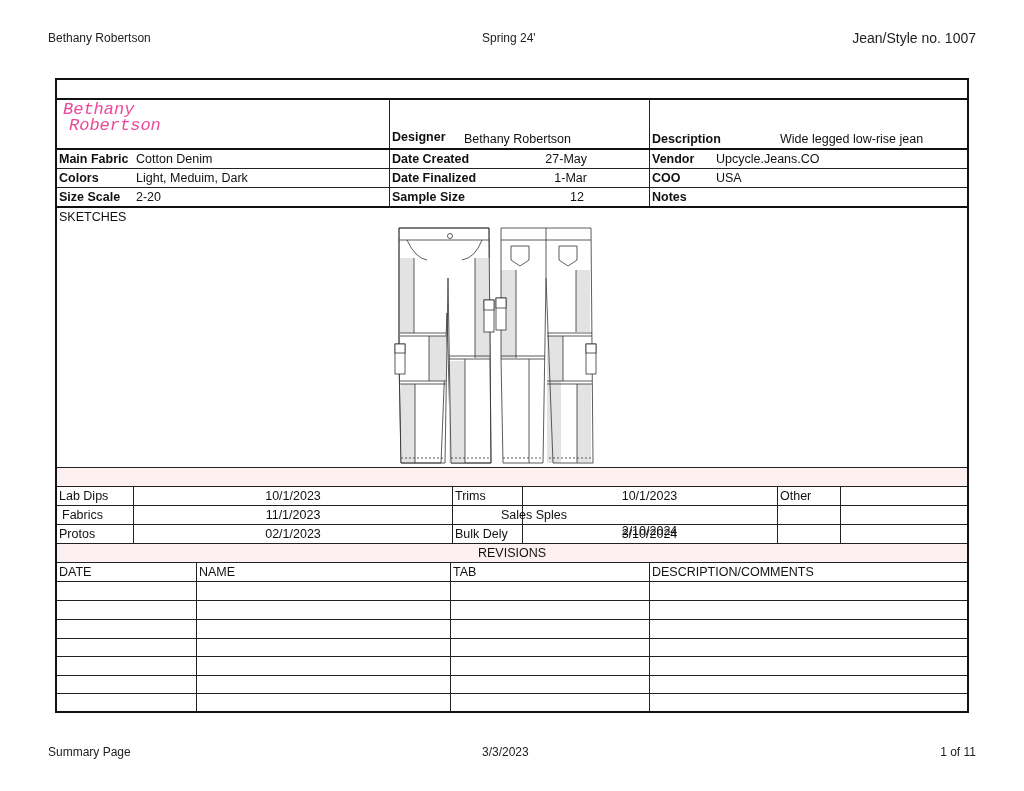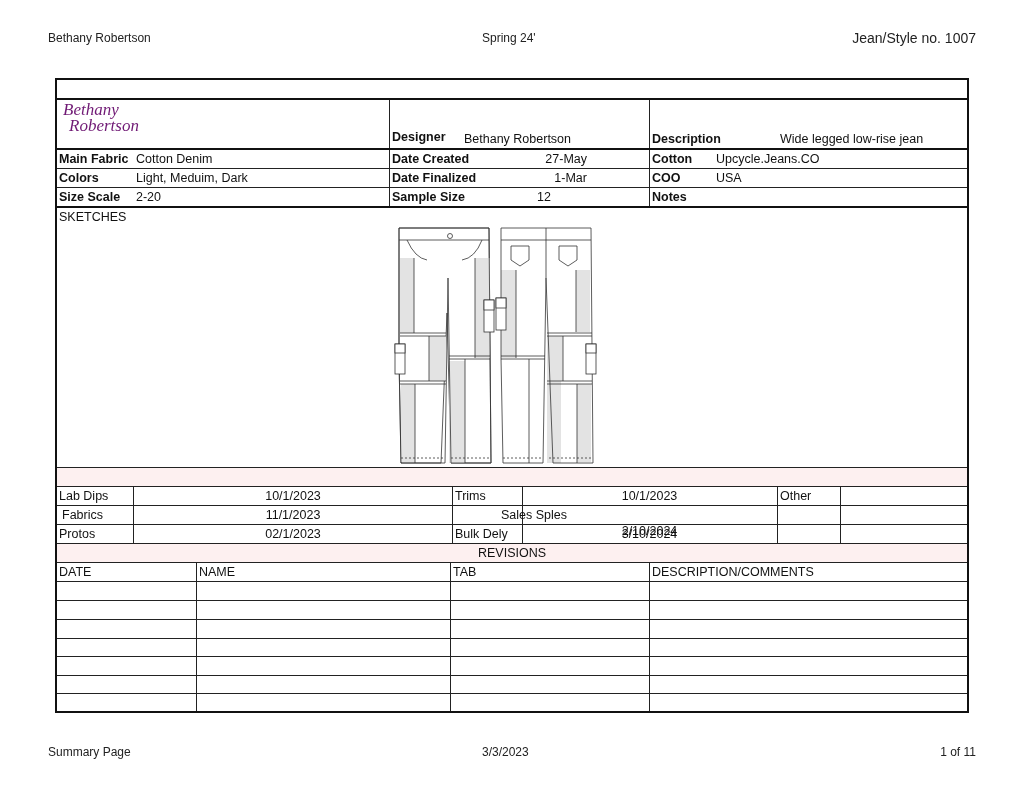--- a/index.html
+++ b/index.html
@@ -26,22 +26,22 @@
   .hline { position: absolute; height: 0; border-top: 1px solid #222; }
   .hline.thick { border-top: 2px solid #111; }
   .vline { position: absolute; width: 0; border-left: 1px solid #222; }
   .cell {
     position: absolute; font-size: 12.5px; white-space: nowrap; line-height: 18px;
   }
   .b { font-weight: bold; }
   .pink { position: absolute; background: #fdf0f0; }
   .logo {
     position: absolute; left: 6px; top: 22px;
-    font-family: Liberation Serif, serif; font-style: italic;
-    font-size: 17px; line-height: 16px; color: #701a75;
+    font-family: Liberation Mono, monospace; font-style: italic;
+    font-size: 17px; line-height: 16px; color: #ec4899;
   }
   .logo .l2 { padding-left: 6px; }
   svg.sketch { position: absolute; left: 330px; top: 138px; }
 </style>
 </head>
 <body>
 
 <div class="page-hdr">
   <span class="hl">Bethany Robertson</span>
   <span class="hc">Spring 24'</span>
@@ -63,36 +63,36 @@
   <div class="cell" style="left:407px;top:50px;">Bethany Robertson</div>
   <div class="cell b" style="left:595px;top:50px;">Description</div>
   <div class="cell" style="left:723px;top:50px;">Wide legged low-rise jean</div>
 
   <div class="hline thick" style="left:0;width:910px;top:68px;"></div>
 
   <div class="cell b" style="left:2px;top:70px;">Main Fabric</div>
   <div class="cell" style="left:79px;top:70px;">Cotton Denim</div>
   <div class="cell b" style="left:335px;top:70px;">Date Created</div>
   <div class="cell" style="left:480px;width:50px;text-align:right;top:70px;">27-May</div>
-  <div class="cell b" style="left:595px;top:70px;">Cotton</div>
+  <div class="cell b" style="left:595px;top:70px;">Vendor</div>
   <div class="cell" style="left:659px;top:70px;">Upcycle.Jeans.CO</div>
   <div class="hline" style="left:0;width:910px;top:88px;"></div>
 
   <div class="cell b" style="left:2px;top:89px;">Colors</div>
   <div class="cell" style="left:79px;top:89px;">Light, Meduim, Dark</div>
   <div class="cell b" style="left:335px;top:89px;">Date Finalized</div>
   <div class="cell" style="left:480px;width:50px;text-align:right;top:89px;">1-Mar</div>
   <div class="cell b" style="left:595px;top:89px;">COO</div>
   <div class="cell" style="left:659px;top:89px;">USA</div>
   <div class="hline" style="left:0;width:910px;top:107px;"></div>
 
   <div class="cell b" style="left:2px;top:108px;">Size Scale</div>
   <div class="cell" style="left:79px;top:108px;">2-20</div>
   <div class="cell b" style="left:335px;top:108px;">Sample Size</div>
-  <div class="cell" style="left:480px;width:47px;top:108px;">12</div>
+  <div class="cell" style="left:480px;width:47px;text-align:right;top:108px;">12</div>
   <div class="cell b" style="left:595px;top:108px;">Notes</div>
   <div class="cell" style="left:659px;top:108px;"></div>
   <div class="hline thick" style="left:0;width:910px;top:126px;"></div>
 
   <div class="cell" style="left:2px;top:128px;">SKETCHES</div>
 
   <svg class="sketch" width="230" height="252" viewBox="0 0 230 252">
 
     <g stroke="#333" stroke-width="0.8" fill="#fff">
       <path d="M12 10 L102 10 L104 245 L64 245 L60 95 L54 245 L14 245 L12 140 Z" fill="#fff"></path>

